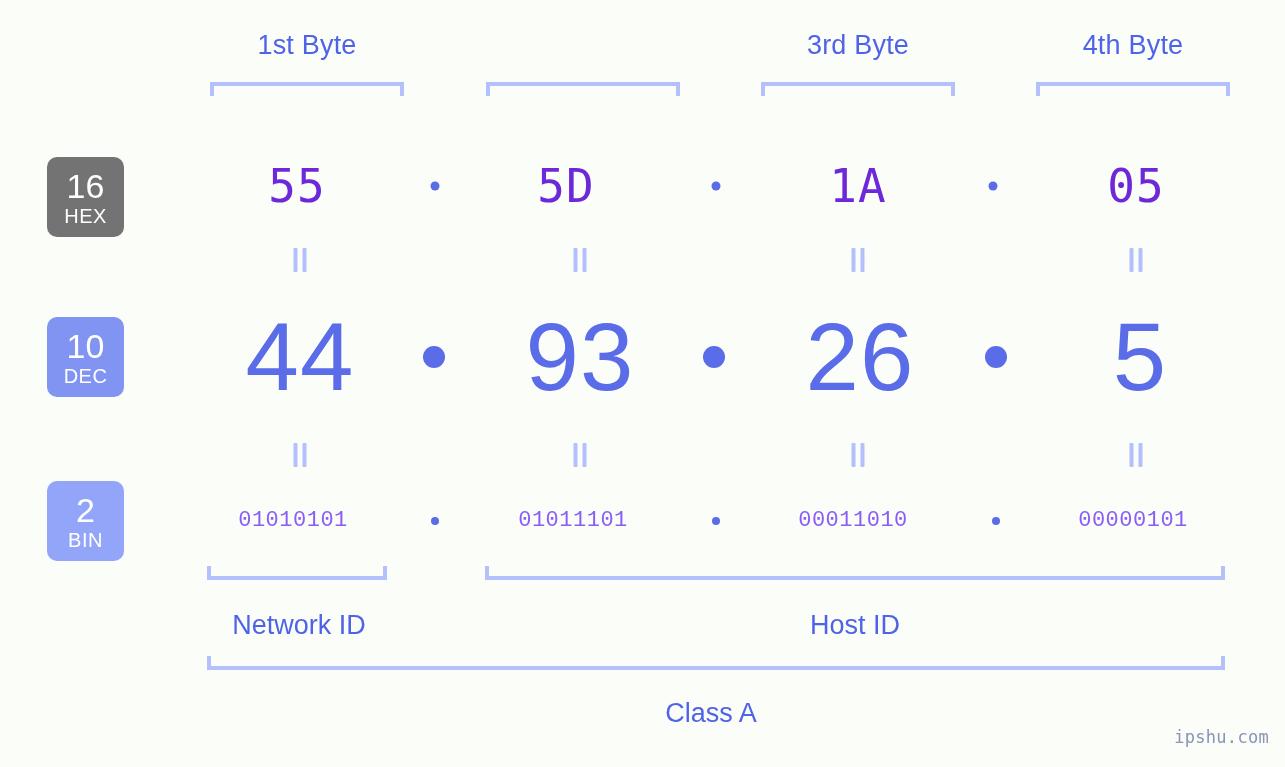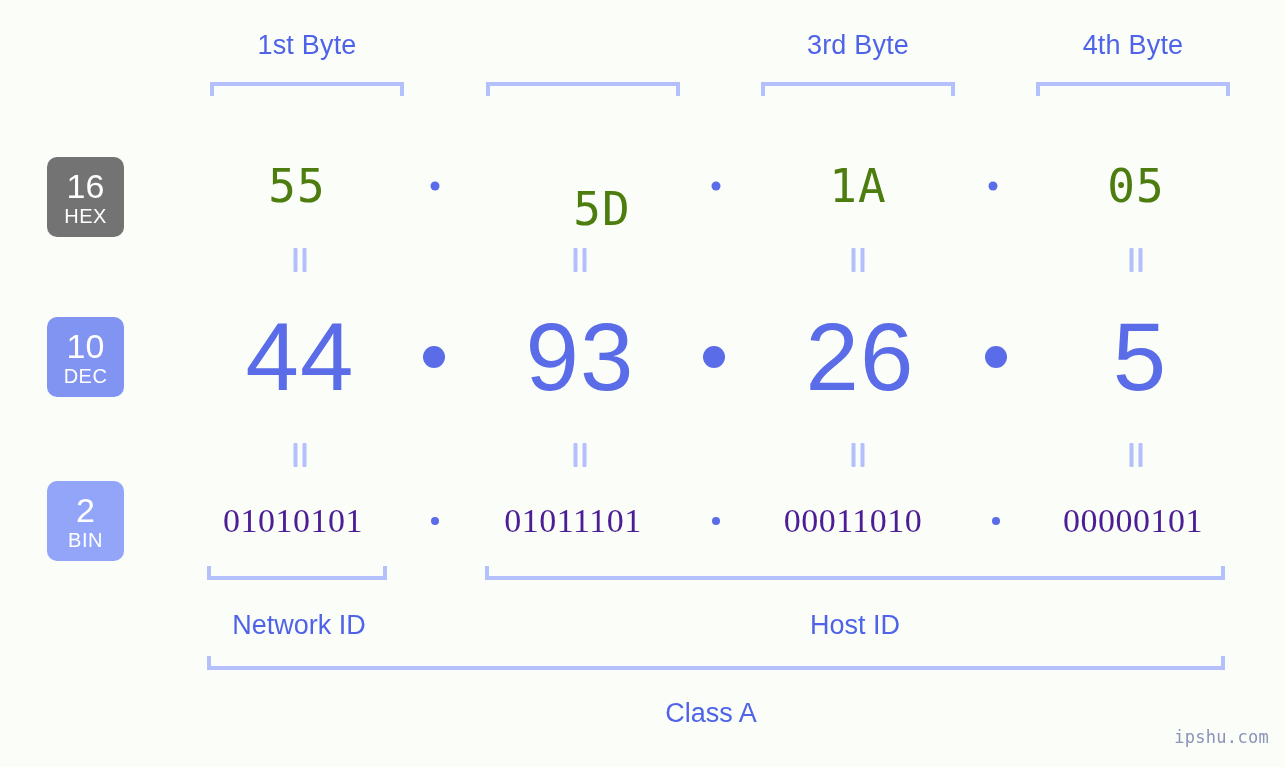--- a/index.html
+++ b/index.html
@@ -92,38 +92,38 @@
   }
   .dot {
     position: absolute;
     border-radius: 50%;
     background: #5a6ce8;
     transform: translate(-50%, -50%);
   }
 
   .row-hex .cell {
     font-size: 46px;
-    color: #4d7c0f;
+    color: #6d28d9;
     font-family: "DejaVu Sans Mono", monospace;
     letter-spacing: 1px;
   }
   .row-hex .dot { width: 9px; height: 9px; }
 
   .row-dec .cell {
     font-size: 96px;
     color: #5a6ce8;
     font-family: "Liberation Sans", sans-serif;
     letter-spacing: 1px;
   }
   .row-dec .dot { width: 22px; height: 22px; }
 
   .row-bin .cell {
-    font-size: 34px;
-    color: #4c1d95;
-    font-family: Liberation Serif, serif;
+    font-size: 22px;
+    color: #8b5cf6;
+    font-family: Liberation Mono, monospace;
     letter-spacing: 0.5px;
   }
   .row-bin .dot { width: 8px; height: 8px; }
 
   
   .eq {
     position: absolute;
     transform: translate(-50%, -50%);
     display: flex;
     gap: 5px;
@@ -180,21 +180,21 @@
     <span class="badge-label">DEC</span>
   </div>
   <div class="badge" style="top:481px; background:#93a5f9;">
     <span class="badge-num">2</span>
     <span class="badge-label">BIN</span>
   </div>
 
   <div class="row row-hex" style="top:186px;">
     <div class="cell" style="left:297px;">55</div>
     <div class="dot" style="left:435px;"></div>
-    <div class="cell" style="left:602px;margin-top:23px;">5D</div>
+    <div class="cell" style="left:566px;">5D</div>
     <div class="dot" style="left:716px;"></div>
     <div class="cell" style="left:858px;">1A</div>
     <div class="dot" style="left:993px;"></div>
     <div class="cell" style="left:1136px;">05</div>
   </div>
 
   <div class="eq" style="left:300px; top:260px;">
       <span></span>
       <span></span>
     </div>

